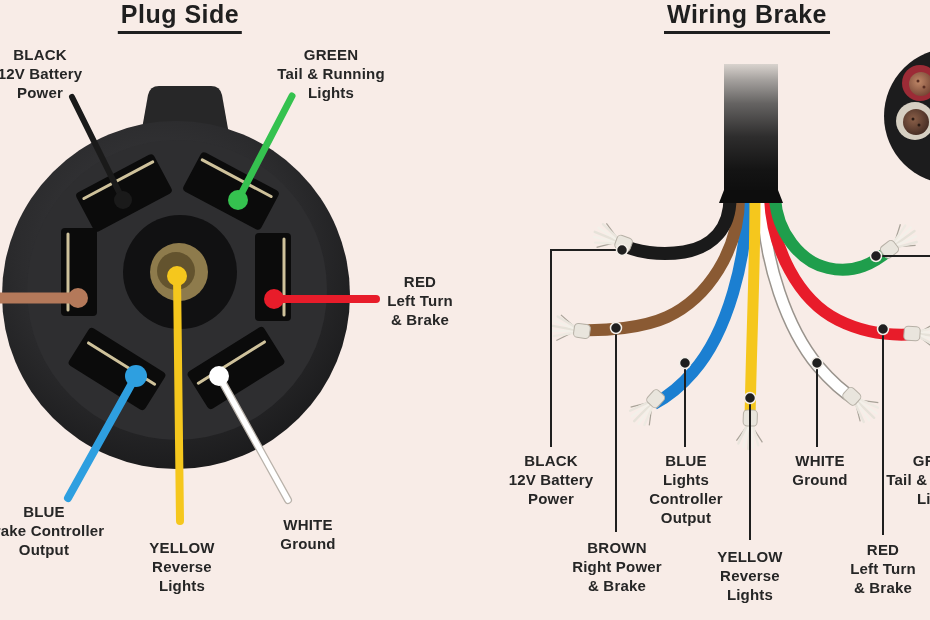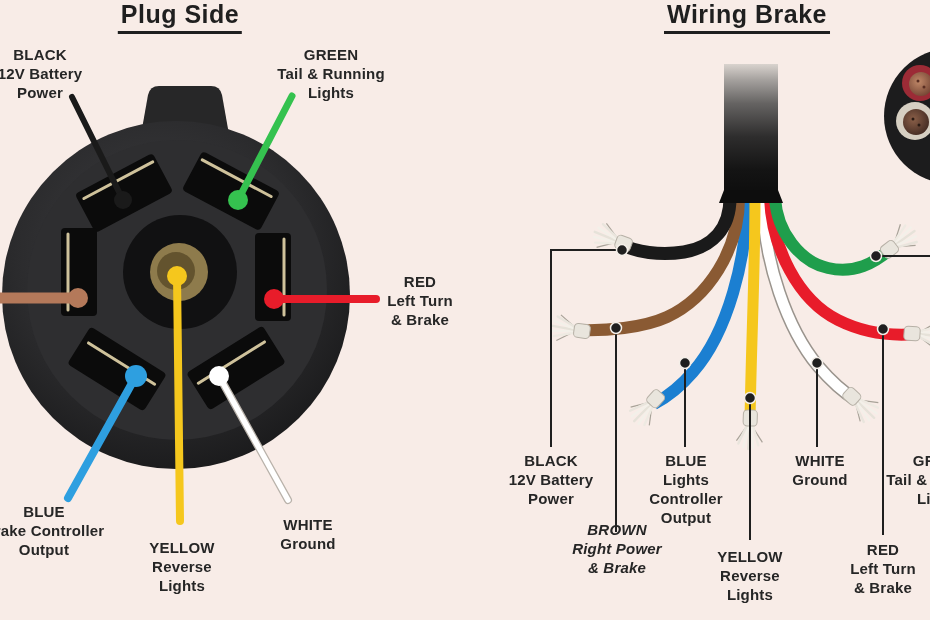--- a/index.html
+++ b/index.html
@@ -211,21 +211,21 @@
 <div class="lbl" style="left:308px; top:515px;">
   <div>WHITE</div>
   <div>Ground</div>
 </div>
 
 <div class="lbl" style="left:551px; top:451px;">
   <div>BLACK</div>
   <div>12V Battery</div>
   <div>Power</div>
 </div>
-<div class="lbl" style="left:617px; top:520px;font-style:italic;">
+<div class="lbl" style="left:617px; top:538px;">
   <div>BROWN</div>
   <div>Right Power</div>
   <div>&amp; Brake</div>
 </div>
 <div class="lbl" style="left:686px; top:451px;">
   <div>BLUE</div>
   <div>Lights</div>
   <div>Controller</div>
   <div>Output</div>
 </div>

